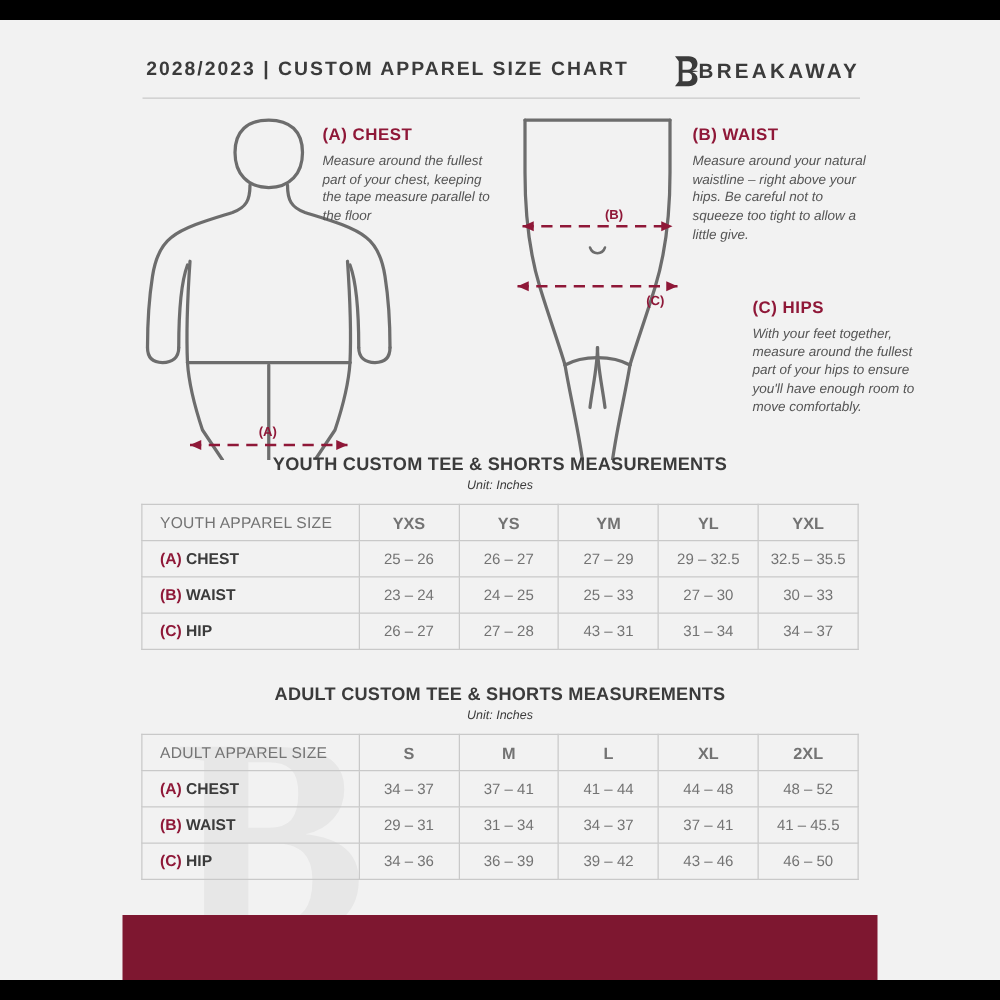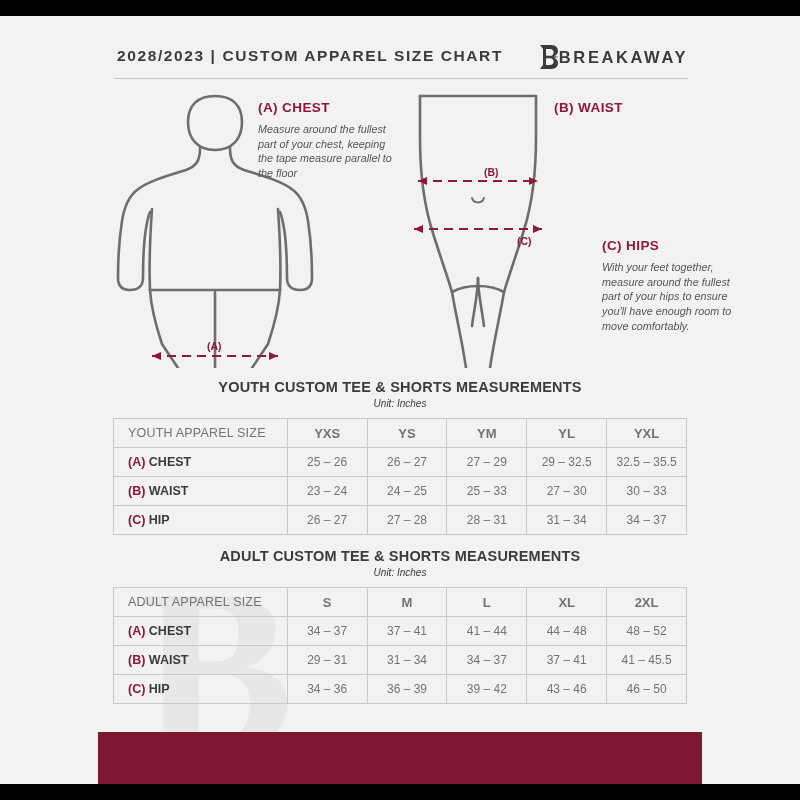--- a/index.html
+++ b/index.html
@@ -240,28 +240,29 @@
       <span class="meas-label" style="left:207px; top:262px;">(A)</span>
       <span class="meas-label" style="left:484px; top:88px;">(B)</span>
       <span class="meas-label" style="left:517px; top:157px;">(C)</span>
 
       <div class="callout" id="chest-callout">
         <div class="title">(A) CHEST</div>
         <div class="body">Measure around the fullest part of your chest, keeping the tape measure parallel to the floor</div>
       </div>
       <div class="callout" id="waist-callout">
         <div class="title">(B) WAIST</div>
+        <div class="body">Measure around your natural waistline – right above your hips. Be careful not to squeeze too tight to allow a little give.</div>
       </div>
       <div class="callout" id="hips-callout">
         <div class="title">(C) HIPS</div>
         <div class="body">With your feet together, measure around the fullest part of your hips to ensure you'll have enough room to move comfortably.</div>
       </div>
     </div>
 
-    <div class="section" style="top:363px;">
+    <div class="section" style="top:348px;">
       <div class="sec-title">YOUTH CUSTOM TEE &amp; SHORTS MEASUREMENTS</div>
       <div class="sec-sub">Unit: Inches</div>
       <table>
         <colgroup>
           <col class="label">
             <col class="val">
             <col class="val">
             <col class="val">
             <col class="val">
             <col class="val">
@@ -290,21 +291,21 @@
             <td>23 – 24</td>
             <td>24 – 25</td>
             <td>25 – 33</td>
             <td>27 – 30</td>
             <td>30 – 33</td>
           </tr>
           <tr>
             <td class="rowlabel"><span class="tag">(C)</span> <span>HIP</span></td>
             <td>26 – 27</td>
             <td>27 – 28</td>
-            <td>28 – 31</td>
+            <td>43 – 31</td>
             <td>31 – 34</td>
             <td>34 – 37</td>
           </tr>
         </tbody>
       </table>
     </div>
 
     <div class="section" style="top:532px;">
       <div class="sec-title">ADULT CUSTOM TEE &amp; SHORTS MEASUREMENTS</div>
       <div class="sec-sub">Unit: Inches</div>

